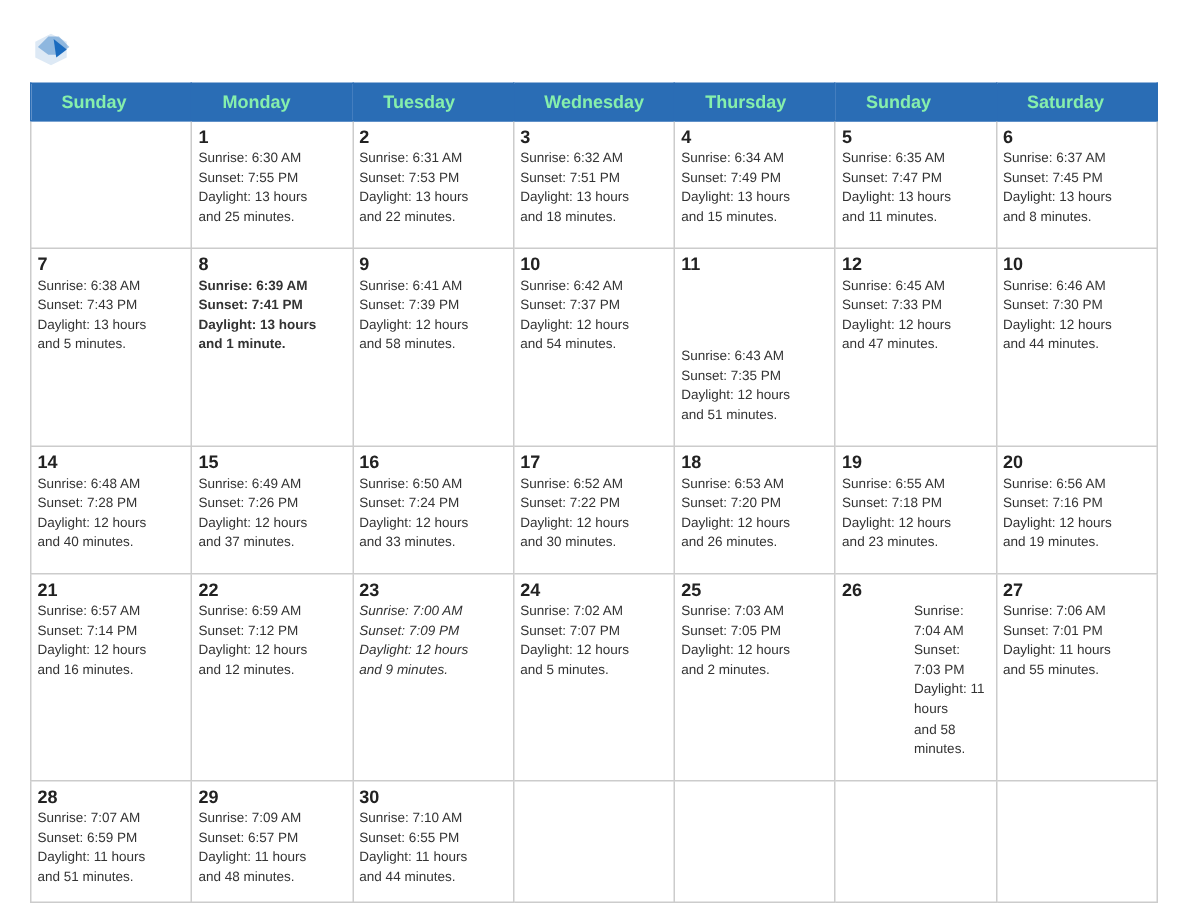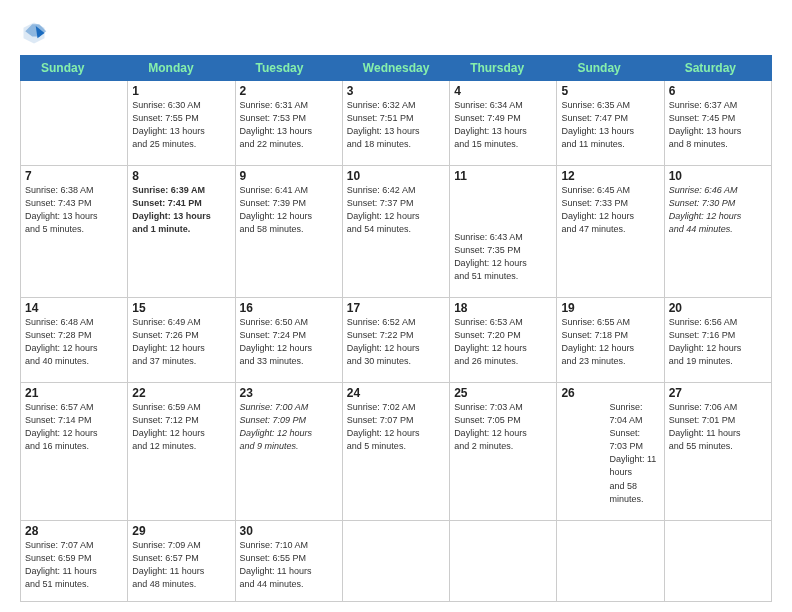--- a/index.html
+++ b/index.html
@@ -216,21 +216,21 @@
           </td>
           <td>
             <span class="day-num">12</span>
             <div class="cell-text" style="white-space: pre-line;">Sunrise: 6:45 AM
 Sunset: 7:33 PM
 Daylight: 12 hours
 and 47 minutes.</div>
           </td>
           <td>
             <span class="day-num">10</span>
-            <div class="cell-text" style="white-space: pre-line; font-style: italic;">Sunrise: 6:46 AM
+            <div class="cell-text" style="white-space: pre-line;">Sunrise: 6:46 AM
 Sunset: 7:30 PM
 Daylight: 12 hours
 and 44 minutes.</div>
           </td>
         </tr>
         <tr>
           <td>
             <span class="day-num">14</span>
             <div class="cell-text" style="white-space: pre-line;">Sunrise: 6:48 AM
 Sunset: 7:28 PM

